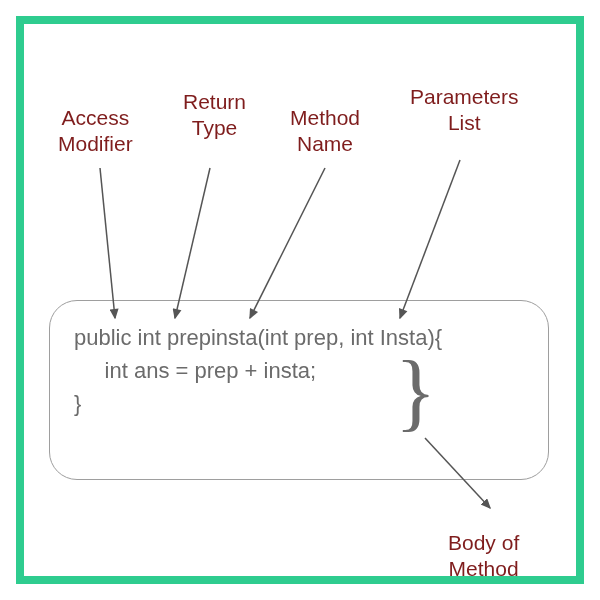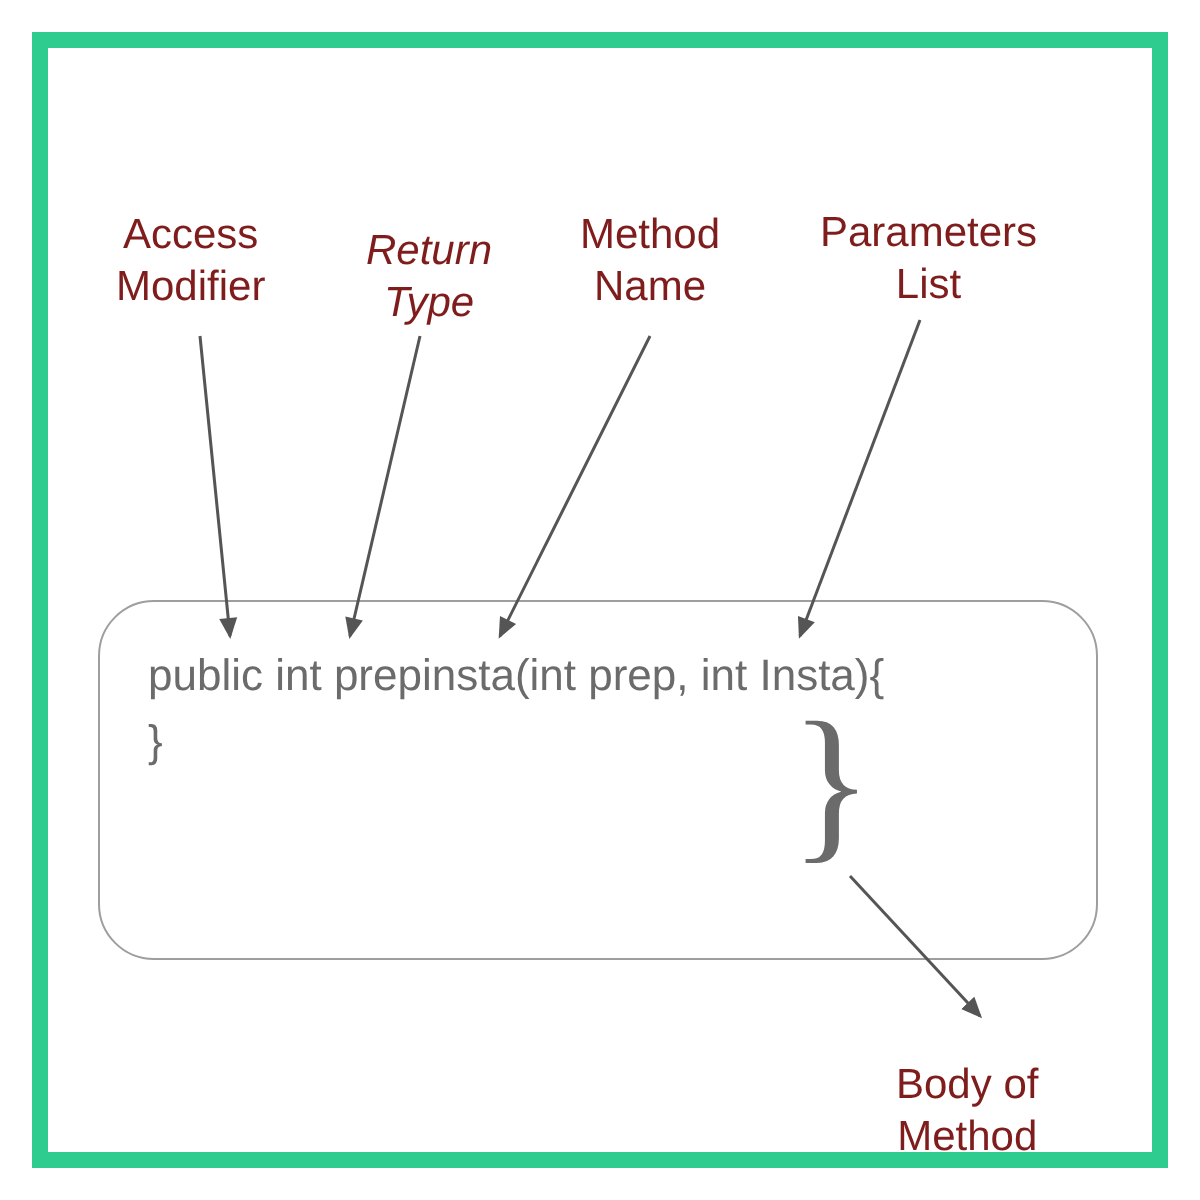--- a/index.html
+++ b/index.html
@@ -61,29 +61,30 @@
     pointer-events: none;
   }
 </style>
 </head>
 <body>
 
 <div class="outer-frame"></div>
 
 <div class="label" style="left:58px; top:105px;">Access
 Modifier</div>
-<div class="label" style="left:183px; top:113px;font-style:italic;">Return
+<div class="label" style="left:183px; top:89px;">Return
 Type</div>
 <div class="label" style="left:290px; top:105px;">Method
 Name</div>
-<div class="label" style="left:410px; top:104px;">Parameters
+<div class="label" style="left:410px; top:84px;">Parameters
 List</div>
 
 <div class="code-box">
   <div class="code-line">public int prepinsta(int prep, int Insta){</div>
+  <div class="code-line">     int ans = prep + insta;</div>
   <div class="code-line">}</div>
 </div>
 
 <div class="brace" style="left:395px; top:348px;">}</div>
 
 <div class="label" style="left:448px; top:510px;margin-top:20px;">Body of
 Method</div>
 
 <svg class="arrows" viewBox="0 0 600 600">
   <defs>

